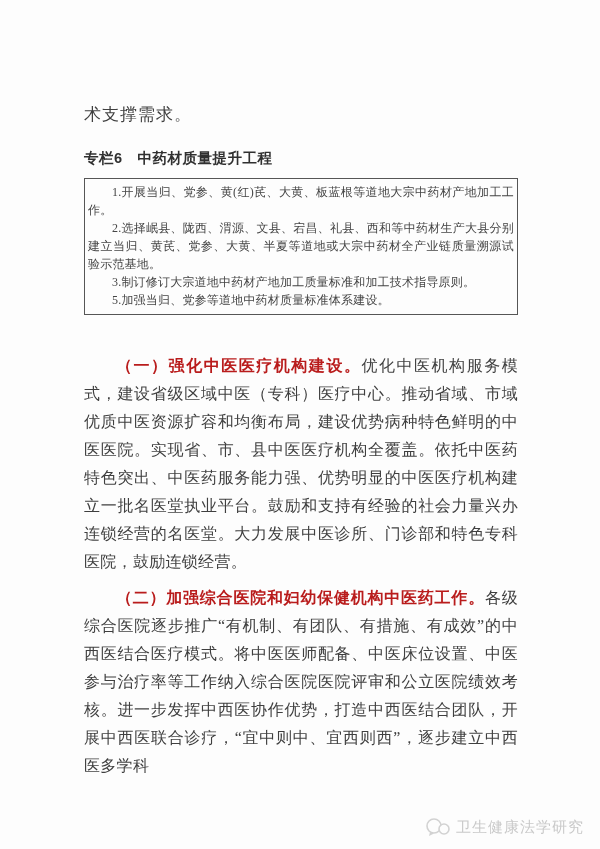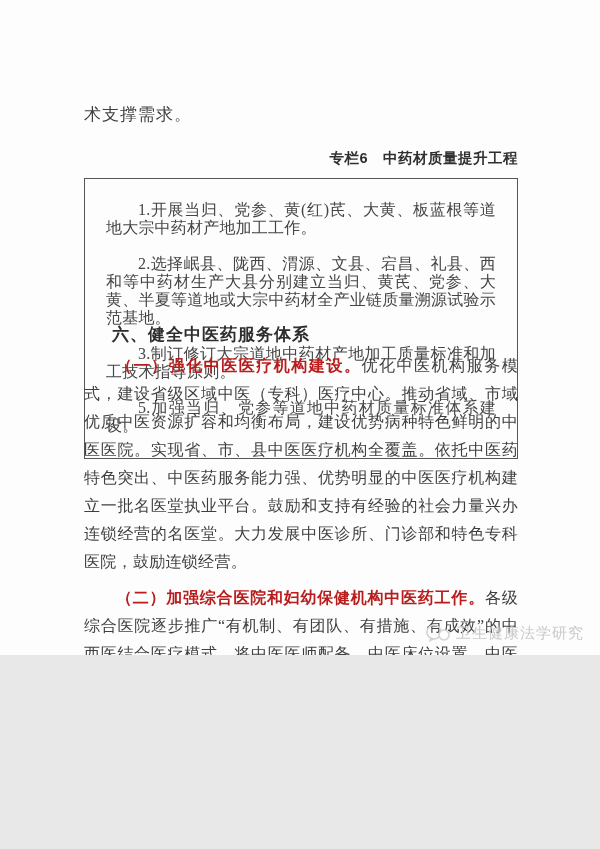--- a/index.html
+++ b/index.html
@@ -1,21 +1,21 @@
 <!DOCTYPE html>
 <html><head>
 <meta charset="utf-8">
 <style>
   html, body { margin: 0; padding: 0; }
   body { background: #e8e8e8; }
 
   .page {
     position: relative;
     width: 600px;
-    height: 655px;
+    height: 849px;
     margin: 0 auto;
     background: #fdfdfd;
     font-family: "Liberation Serif", serif;
     color: #3f3f3f;
     overflow: hidden;
   }
 
   .content {
     position: absolute;
     left: 84px;
@@ -26,38 +26,38 @@
   .intro-line {
     top: 102px;
     font-size: 17px;
     line-height: 26px;
     letter-spacing: 1px;
   }
 
   
   .column-title {
     top: 149px;
-    text-align: right;
+    text-align: left;
     font-family: "Liberation Sans", sans-serif;
     font-weight: bold;
     font-size: 14.5px;
     color: #303030;
     letter-spacing: 0.5px;
   }
 
   
   .column-box {
     top: 178px;
     border: 1px solid #565656;
     padding: 4px 3px 5px 3px;
     box-sizing: border-box;
   }
   .column-box p {
-    margin: 18px;
-    font-size: 16px;
+    margin: 0;
+    font-size: 12px;
     line-height: 18px;
     text-indent: 2em;
     text-align: justify;
     color: #454545;
     letter-spacing: 0.2px;
   }
 
   
   .section-heading {
     top: 323px;
@@ -113,21 +113,20 @@
 
   <div class="content abs column-title">专栏6　中药材质量提升工程</div>
 
   <div class="content abs column-box">
     <p>1.开展当归、党参、黄(红)芪、大黄、板蓝根等道地大宗中药材产地加工工作。</p>
     <p>2.选择岷县、陇西、渭源、文县、宕昌、礼县、西和等中药材生产大县分别建立当归、黄芪、党参、大黄、半夏等道地或大宗中药材全产业链质量溯源试验示范基地。</p>
     <p>3.制订修订大宗道地中药材产地加工质量标准和加工技术指导原则。</p>
     <p>5.加强当归、党参等道地中药材质量标准体系建设。</p>
   </div>
 
-  <div class="content abs section-heading">六、健全中医药服务体系</div>
 
   <div class="content abs body-text">
     <p><b>（一）强化中医医疗机构建设。</b><span>优化中医机构服务模式，建设省级区域中医（专科）医疗中心。推动省域、市域优质中医资源扩容和均衡布局，建设优势病种特色鲜明的中医医院。实现省、市、县中医医疗机构全覆盖。依托中医药特色突出、中医药服务能力强、优势明显的中医医疗机构建立一批名医堂执业平台。鼓励和支持有经验的社会力量兴办连锁经营的名医堂。大力发展中医诊所、门诊部和特色专科医院，鼓励连锁经营。</span></p>
     <p><b>（二）加强综合医院和妇幼保健机构中医药工作。</b><span>各级综合医院逐步推广“有机制、有团队、有措施、有成效”的中西医结合医疗模式。将中医医师配备、中医床位设置、中医参与治疗率等工作纳入综合医院医院评审和公立医院绩效考核。进一步发挥中西医协作优势，打造中西医结合团队，开展中西医联合诊疗，“宜中则中、宜西则西”，逐步建立中西医多学科</span></p>
   </div>
 
   <div class="watermark">
     <span>
       <svg width="26" height="20" viewBox="0 0 26 20">
         <circle cx="9" cy="9" r="7" fill="none" stroke="#d2d2d2" stroke-width="1.6"></circle>

